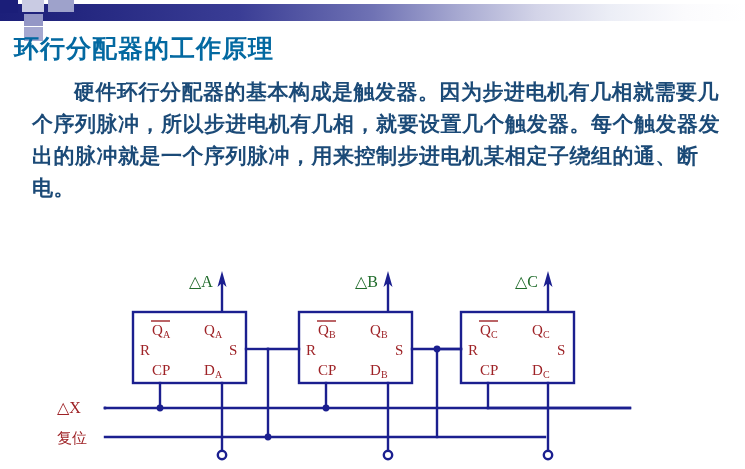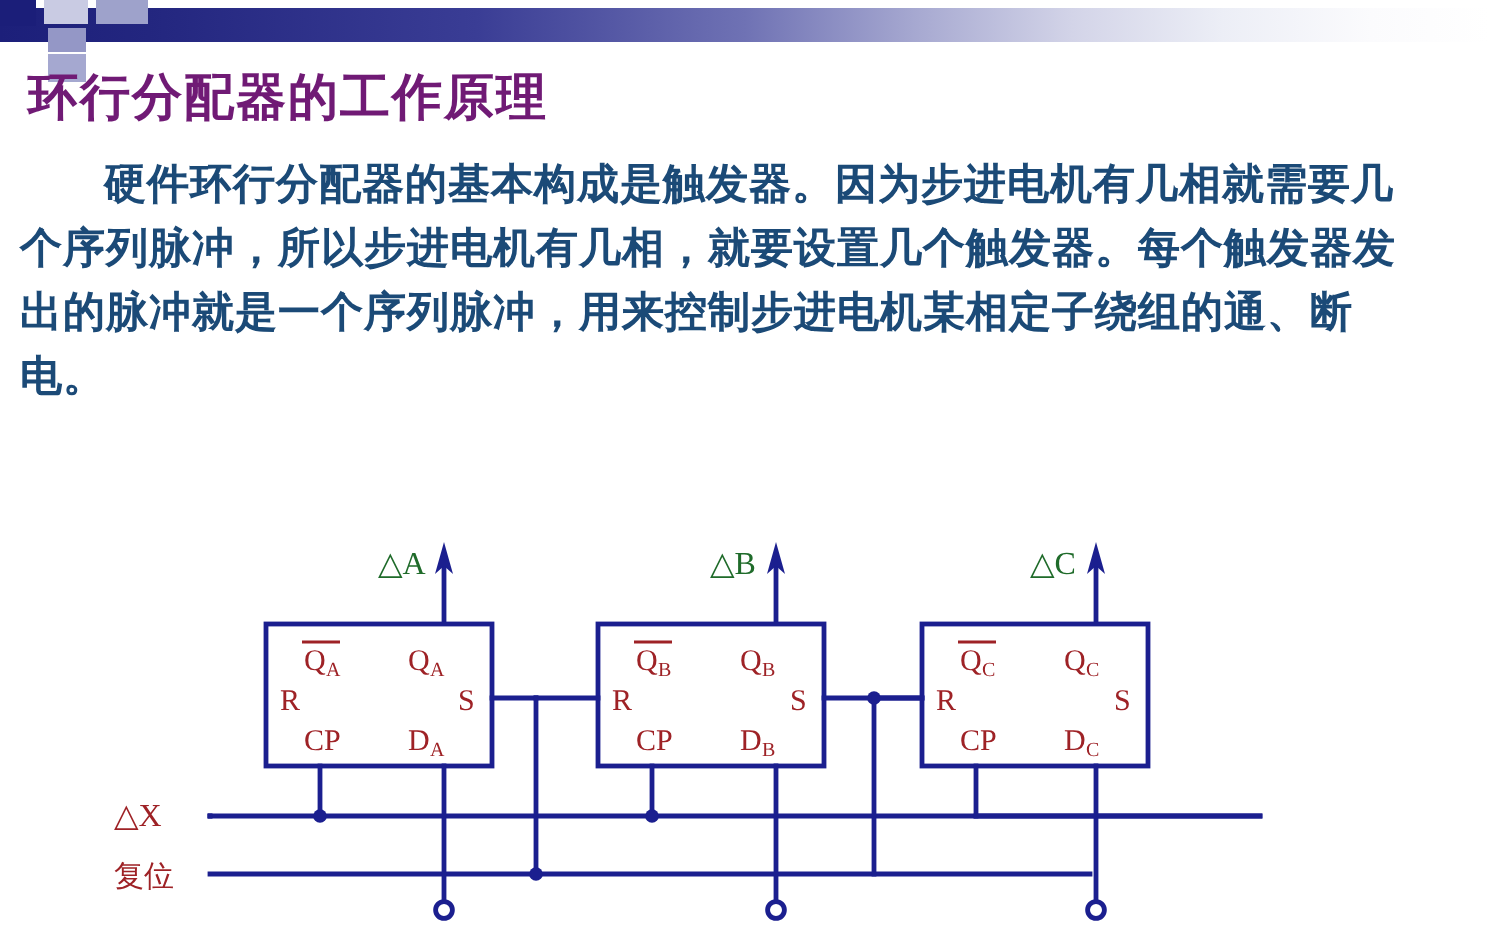--- a/index.html
+++ b/index.html
@@ -78,30 +78,30 @@
     background: #a5a8d0;
   }
 
   
   #slide-title {
     position: absolute;
     left: 14px;
     top: 32px;
     font-size: 25px;
     font-weight: bold;
-    color: #701a75;
+    color: #0369a1;
     letter-spacing: 1px;
     white-space: nowrap;
     font-family: "DejaVu Sans", "Liberation Sans", sans-serif;
   }
 
   
   #body-text {
     position: absolute;
-    left: 10px;
+    left: 32px;
     top: 76px;
     width: 700px;
   }
   .para {
     color: #1b4a77;
     font-size: 21px;
     font-weight: bold;
     line-height: 32px;
     text-indent: 2em;
     margin: 0 0 2px 0;

